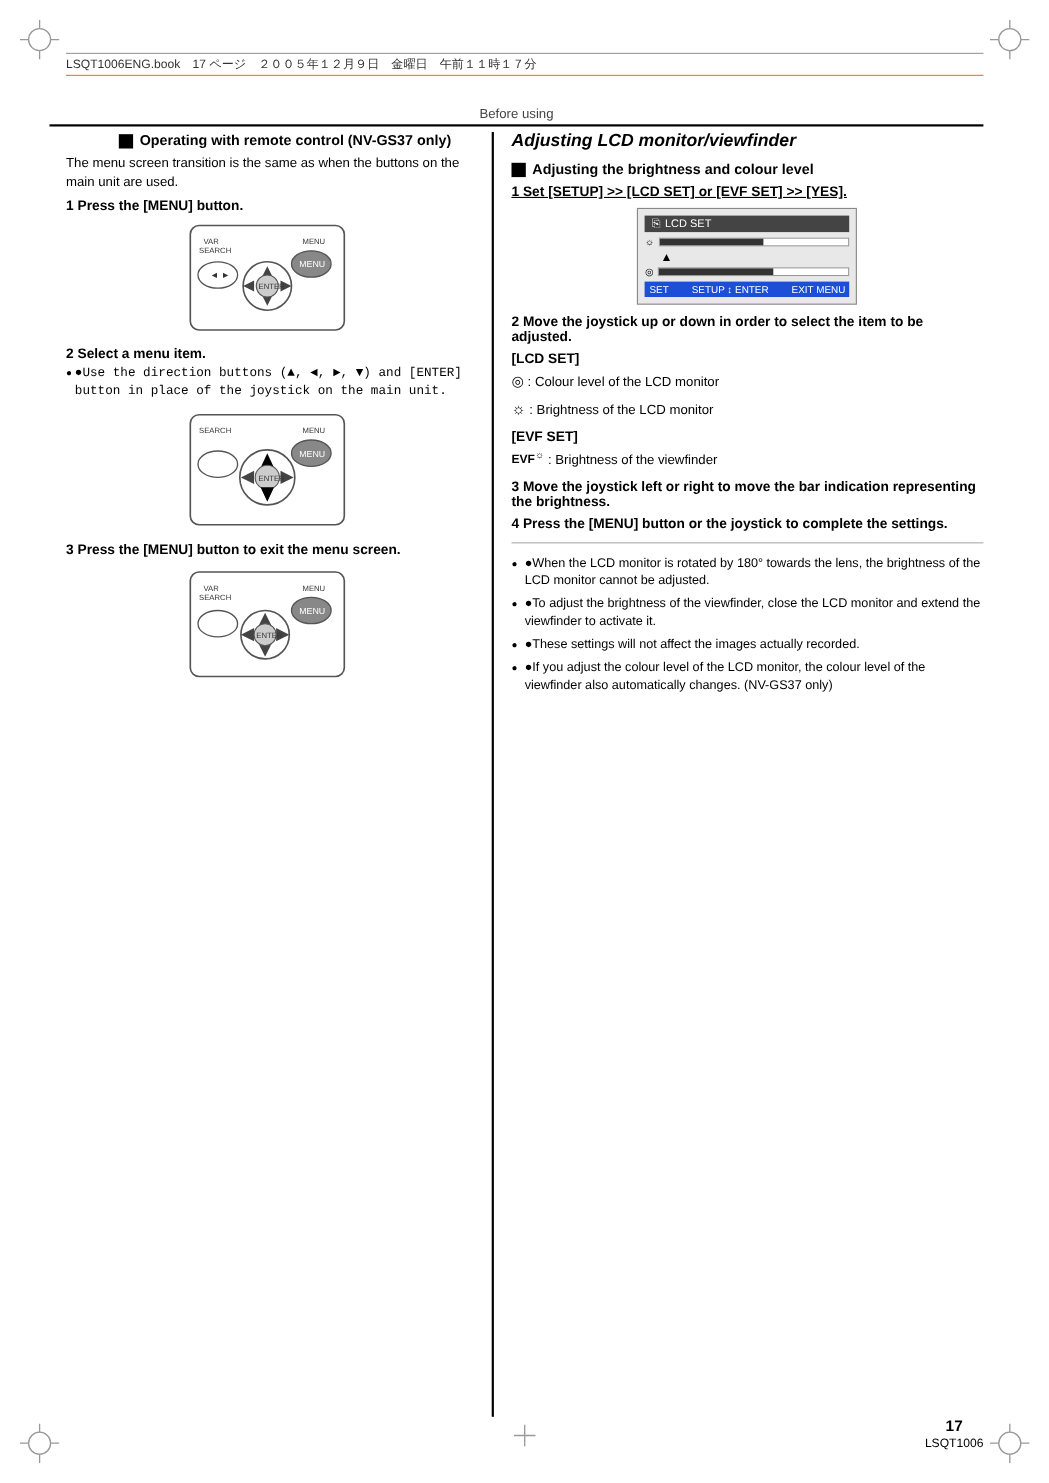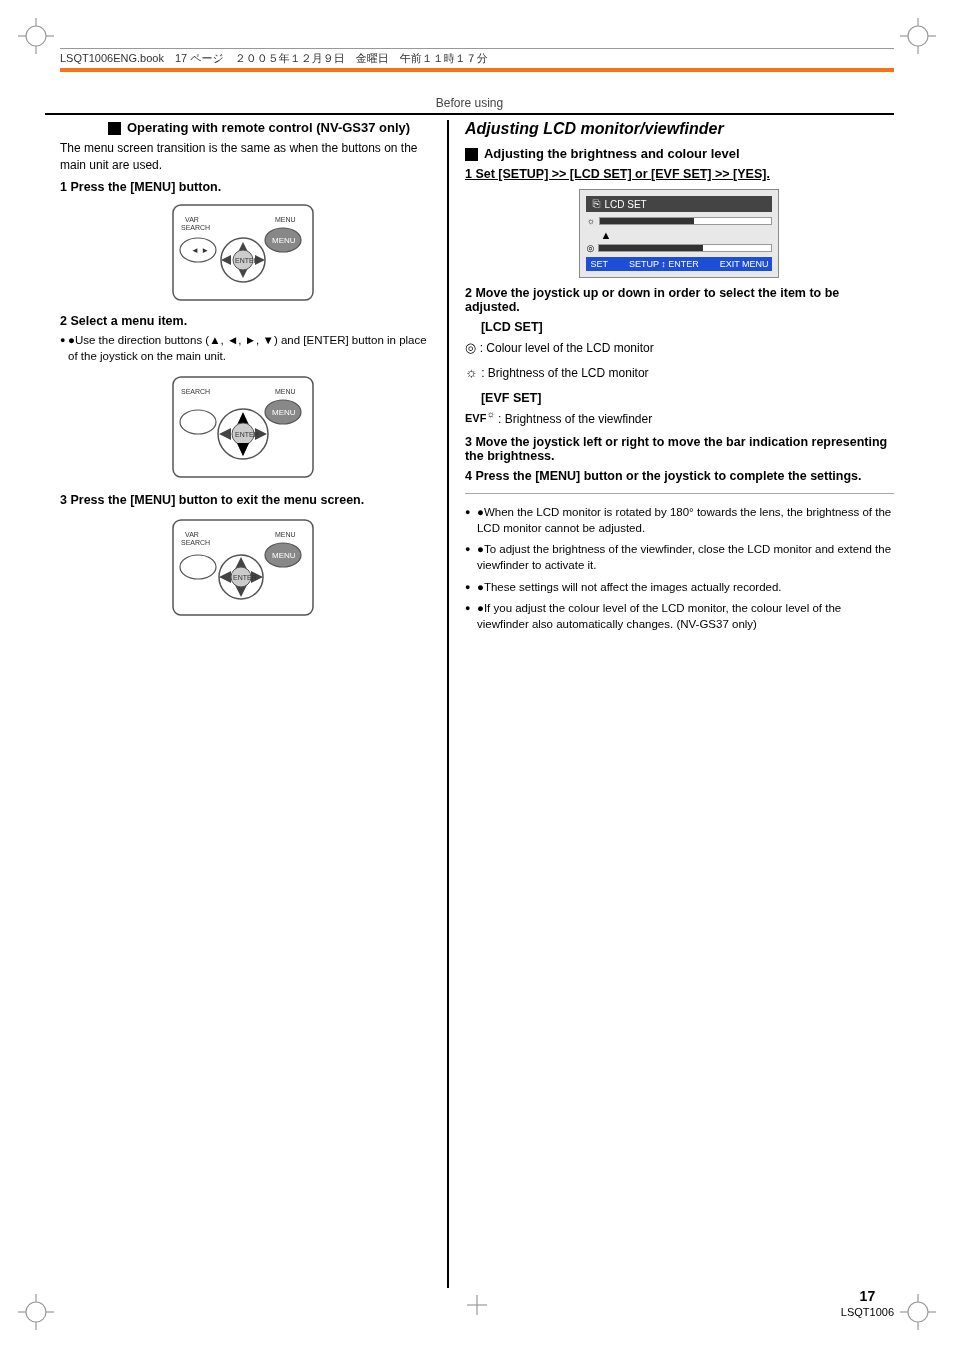--- a/index.html
+++ b/index.html
@@ -36,21 +36,21 @@
 
     
     .top-meta {
       position: absolute;
       top: 48px;
       left: 60px;
       right: 60px;
       font-size: 11px;
       color: #333;
       border-top: 1px solid #999;
-      border-bottom: 4px solid #f97316;
+      border-bottom: 1px solid #f97316;
       padding: 2px 0;
       display: flex;
       align-items: center;
     }
     .top-meta span { margin-right: 8px; }
 
     
     .page-header {
       position: absolute;
       top: 96px;
@@ -208,21 +208,21 @@
     .label-line {
       font-size: 12px;
       margin: 4px 0;
       font-weight: normal;
       line-height: 1.5;
     }
 
     .section-divider {
       font-size: 12.5px;
       font-weight: bold;
-      margin: 6px 0 4px 16px;
+      margin: 6px 0 4px 0;
     }
 
     
     .page-footer {
       position: absolute;
       bottom: 30px;
       left: 60px;
       right: 60px;
       display: flex;
       justify-content: flex-end;
@@ -340,21 +340,21 @@
           <polygon points="58,60 68,55 68,65" fill="#444"></polygon>
 
           <polygon points="102,60 92,55 92,65" fill="#444"></polygon>
 
           <circle cx="80" cy="60" r="10" fill="#ccc" stroke="#555" stroke-width="1"></circle>
           <text x="72" y="63" font-size="7" font-family="Arial" fill="#333">ENTER</text>
         </svg>
       </div>
 
       <div class="step">2  Select a menu item.</div>
-      <div class="bullet-item" style="list-style:none; padding-left:8px; font-size:11.5px; line-height:1.4;">●Use the direction buttons (▲, ◄, ►, ▼) and [ENTER] button in place of the joystick on the main unit.</div>
+      <div class="bullet-item" style="list-style:none; padding-left:8px; font-size:11.5px; line-height:1.4;font-family:Liberation Mono, monospace;">●Use the direction buttons (▲, ◄, ►, ▼) and [ENTER] button in place of the joystick on the main unit.</div>
 
       <div style="text-align:center; margin: 8px 0;">
         <svg width="160" height="110" viewBox="0 0 160 110" xmlns="http://www.w3.org/2000/svg">
           <rect x="10" y="5" width="140" height="100" rx="8" ry="8" fill="none" stroke="#555" stroke-width="1.5"></rect>
           <text x="18" y="22" font-size="7" fill="#333" font-family="Arial">SEARCH</text>
           <ellipse cx="35" cy="50" rx="18" ry="12" fill="none" stroke="#555" stroke-width="1.2"></ellipse>
           <text x="112" y="22" font-size="7" fill="#333" font-family="Arial">MENU</text>
           <ellipse cx="120" cy="40" rx="18" ry="12" fill="#888" stroke="#555" stroke-width="1.2"></ellipse>
           <text x="109" y="43" font-size="8" fill="#fff" font-family="Arial">MENU</text>
 

